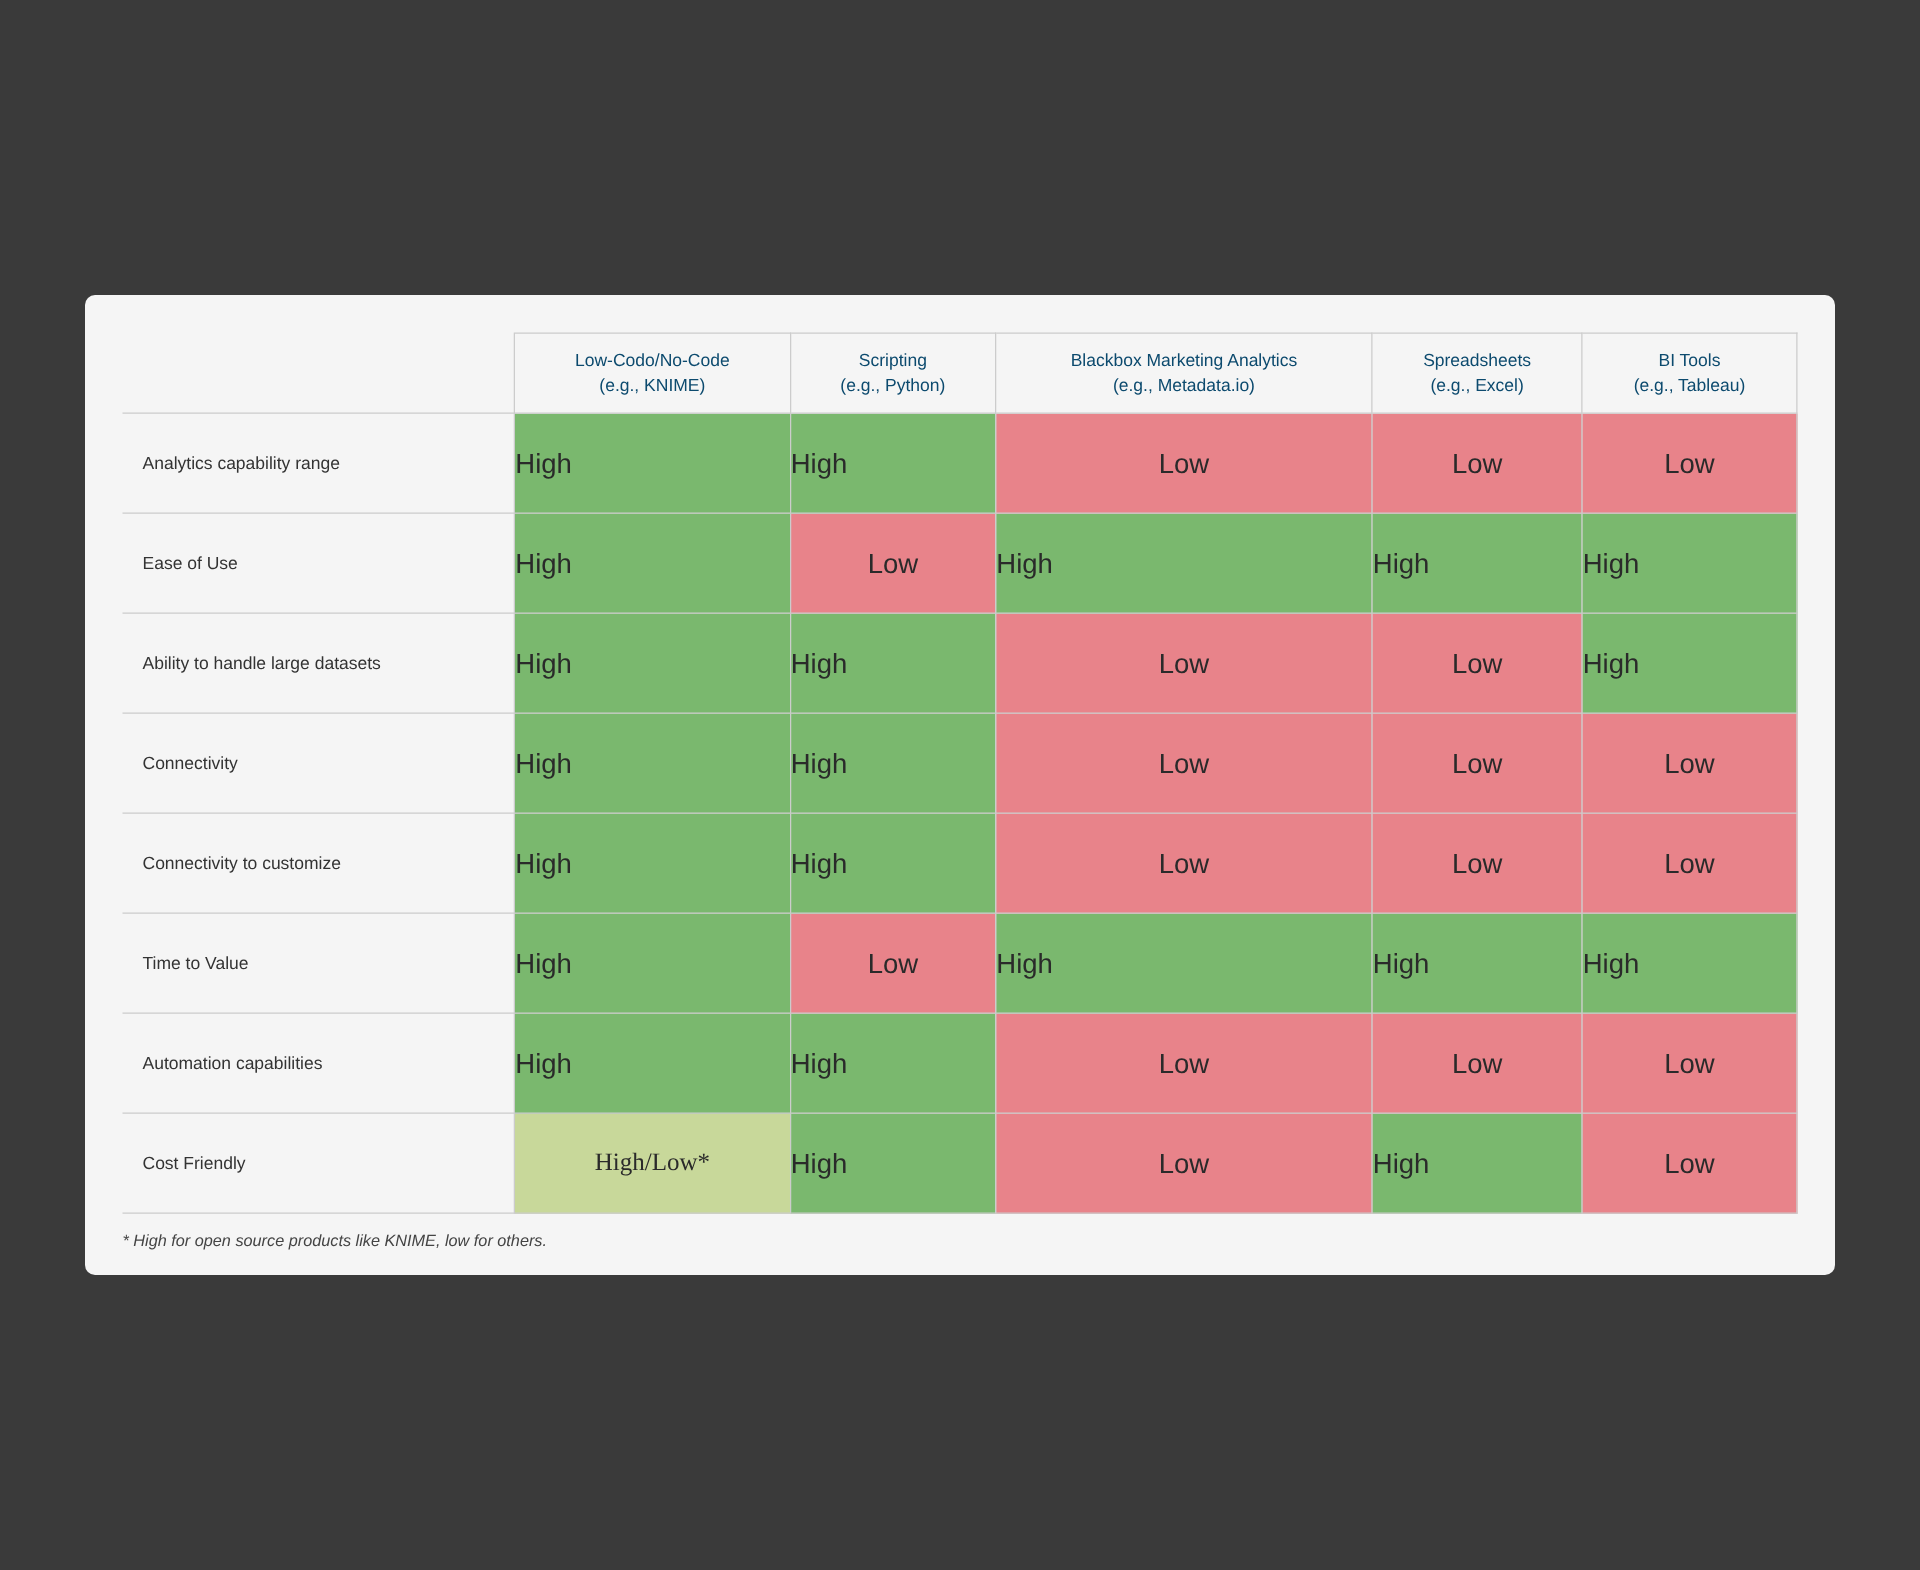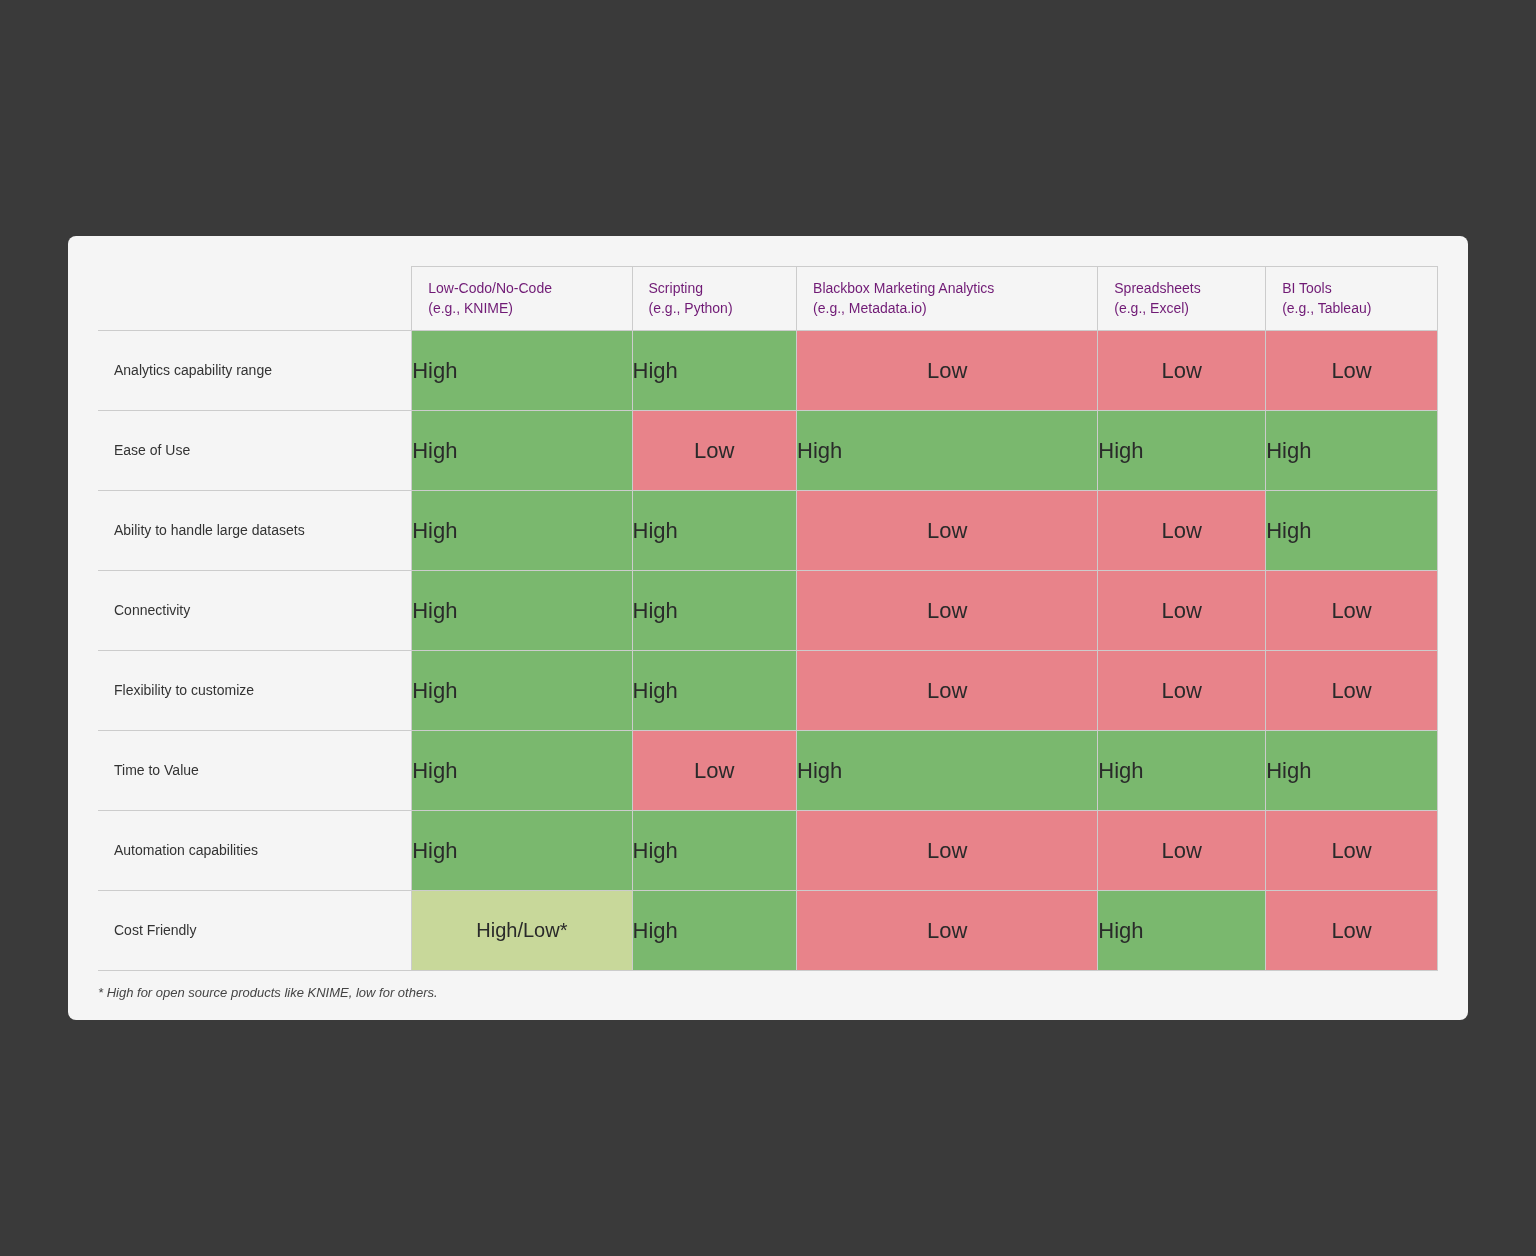--- a/index.html
+++ b/index.html
@@ -33,27 +33,27 @@
     }
 
     th, td {
       border: 1px solid #ccc;
       padding: 0;
     }
 
     
     .header-row th {
       background-color: #f5f5f5;
-      color: #701a75;
+      color: #0c4a6e;
       font-weight: normal;
       font-size: 14px;
       line-height: 1.4;
       padding: 12px 16px;
       vertical-align: bottom;
-      text-align: left;
+      text-align: center;
     }
 
     .header-row th:first-child {
       border-left: none;
       border-top: none;
       background: transparent;
     }
 
     
     .row-label {
@@ -89,20 +89,21 @@
     }
 
     .cell-highlow {
       background-color: #c8d89a;
       color: #2a2a2a;
       font-size: 20px;
       font-weight: 500;
       text-align: center;
       vertical-align: middle;
       height: 80px;
+      font-family: Liberation Serif, serif;
     }
 
     .footnote {
       margin-top: 14px;
       font-size: 13px;
       color: #444;
       font-style: italic;
     }
   </style>
 </head>
@@ -147,21 +148,21 @@
         </tr>
         <tr>
           <td class="row-label">Connectivity</td>
           <td class="cell-high">High</td>
           <td class="cell-high">High</td>
           <td class="cell-low">Low</td>
           <td class="cell-low">Low</td>
           <td class="cell-low">Low</td>
         </tr>
         <tr>
-          <td class="row-label">Flexibility to customize</td>
+          <td class="row-label">Connectivity to customize</td>
           <td class="cell-high">High</td>
           <td class="cell-high">High</td>
           <td class="cell-low">Low</td>
           <td class="cell-low">Low</td>
           <td class="cell-low">Low</td>
         </tr>
         <tr>
           <td class="row-label">Time to Value</td>
           <td class="cell-high">High</td>
           <td class="cell-low">Low</td>

